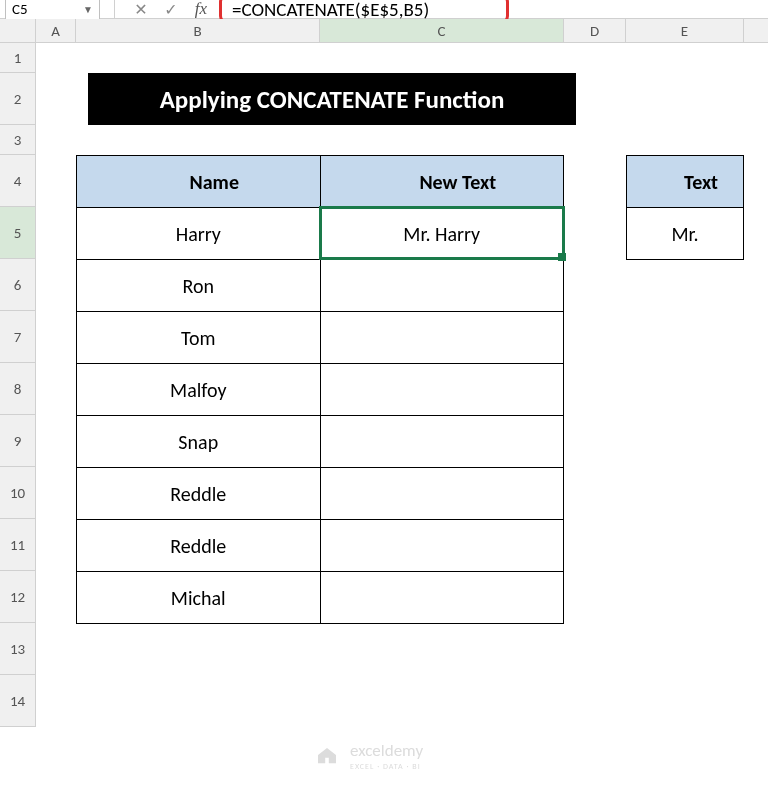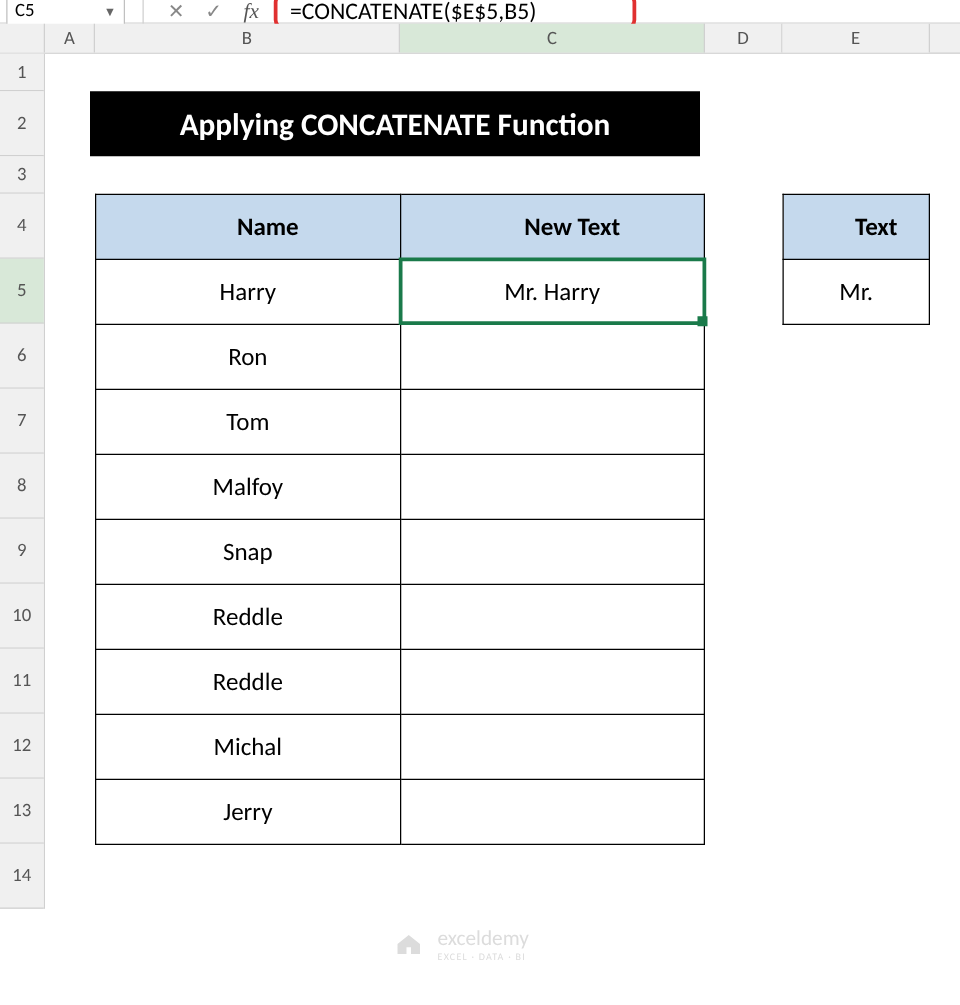--- a/index.html
+++ b/index.html
@@ -102,21 +102,21 @@
   .r2 { height: 52px; }
   .r3 { height: 30px; }
   .r4 { height: 52px; }
   .rdata { height: 52px; }
 
   .cells { position: relative; flex: 1; }
 
   
   .title-banner {
     position: absolute;
-    left: 36px;
+    left: 52px;
     top: 30px;
     width: 488px;
     height: 52px;
     background: #000;
     color: #fff;
     font-size: 25px;
     font-weight: bold;
     display: flex;
     align-items: center;
     justify-content: center;
@@ -276,24 +276,20 @@
             <td></td>
           </tr>
       <tr>
             <td>Reddle</td>
             <td></td>
           </tr>
       <tr>
             <td>Michal</td>
             <td></td>
           </tr>
-      <tr>
-            <td>Jerry</td>
-            <td></td>
-          </tr>
     </tbody>
       </table>
 
     <table class="side-table">
       <tbody>
           <tr>
             <th>Text</th>
           </tr>
       <tr>
             <td>Mr. </td>

